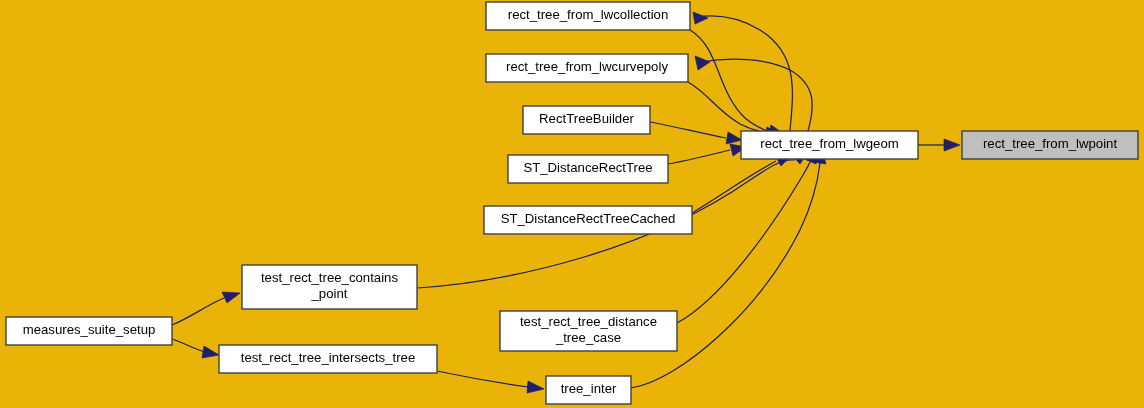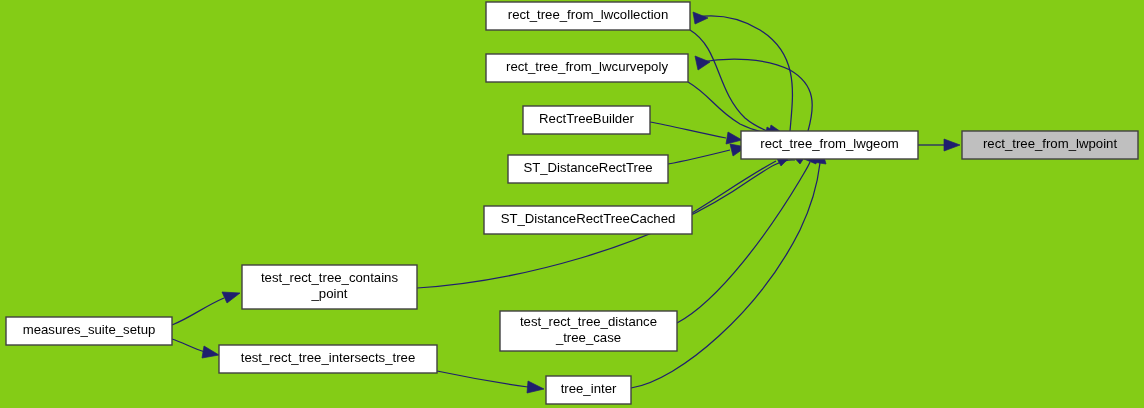--- a/index.html
+++ b/index.html
@@ -10,21 +10,21 @@
   body {
     width: 1144px;
     height: 408px;
     font-family: "Liberation Sans", sans-serif;
     overflow: hidden;
   }
   #callgraph {
     position: relative;
     width: 1144px;
     height: 408px;
-    background: #84cc16;
+    background: #eab308;
   }
   svg.graph-canvas {
     position: absolute;
     top: 0;
     left: 0;
     width: 1144px;
     height: 408px;
   }
   .node-box {
     fill: #ffffff;

